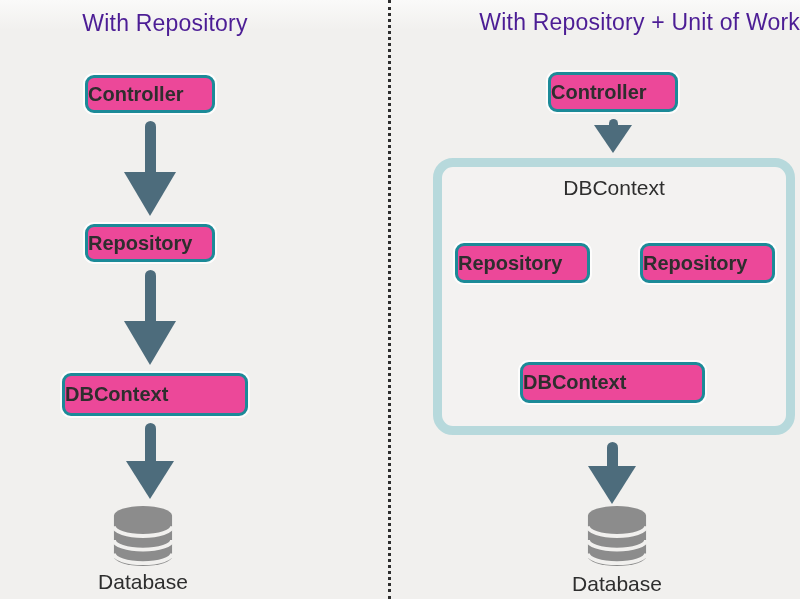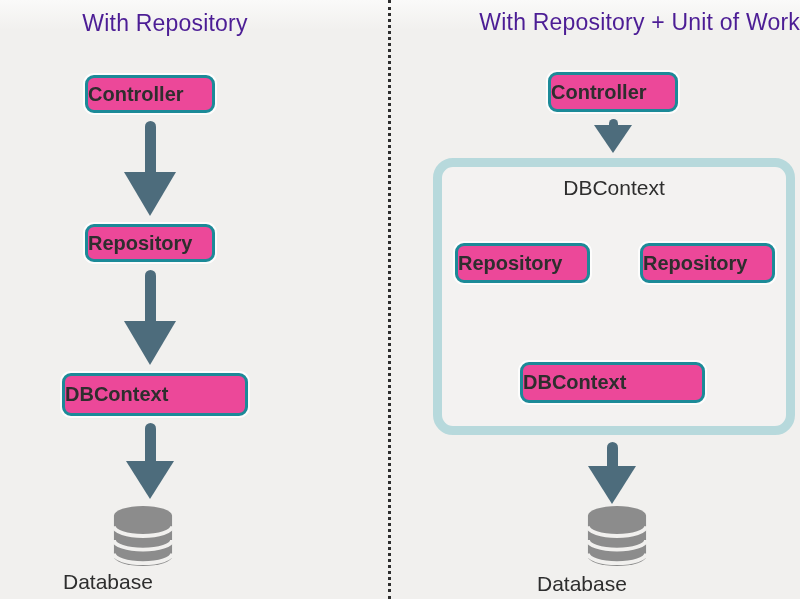--- a/index.html
+++ b/index.html
@@ -37,21 +37,21 @@
   }
   .arrow .head{width:0;height:0;}
   .arrow-lg .shaft{width:11px;}
   .arrow-lg .head{border-left:26px solid transparent;border-right:26px solid transparent;border-top:44px solid #4d6c7c;}
   .arrow-md .shaft{width:11px;}
   .arrow-md .head{border-left:24px solid transparent;border-right:24px solid transparent;border-top:38px solid #4d6c7c;}
   .arrow-sm .shaft{width:9px;}
   .arrow-sm .head{border-left:19px solid transparent;border-right:19px solid transparent;border-top:28px solid #4d6c7c;}
   .db-icon{position:absolute;}
   .db-label{
-    position:absolute;font-size:21px;color:#2e2e2e;white-space:nowrap;
+    position:absolute;text-align:center;font-size:21px;color:#2e2e2e;white-space:nowrap;
   }
   .divider{
     position:absolute;top:0;bottom:0;width:0;
     border-left:3px dotted #2e2e2e;
   }
 </style>
 </head>
 <body>
 
 <div class="stage">

